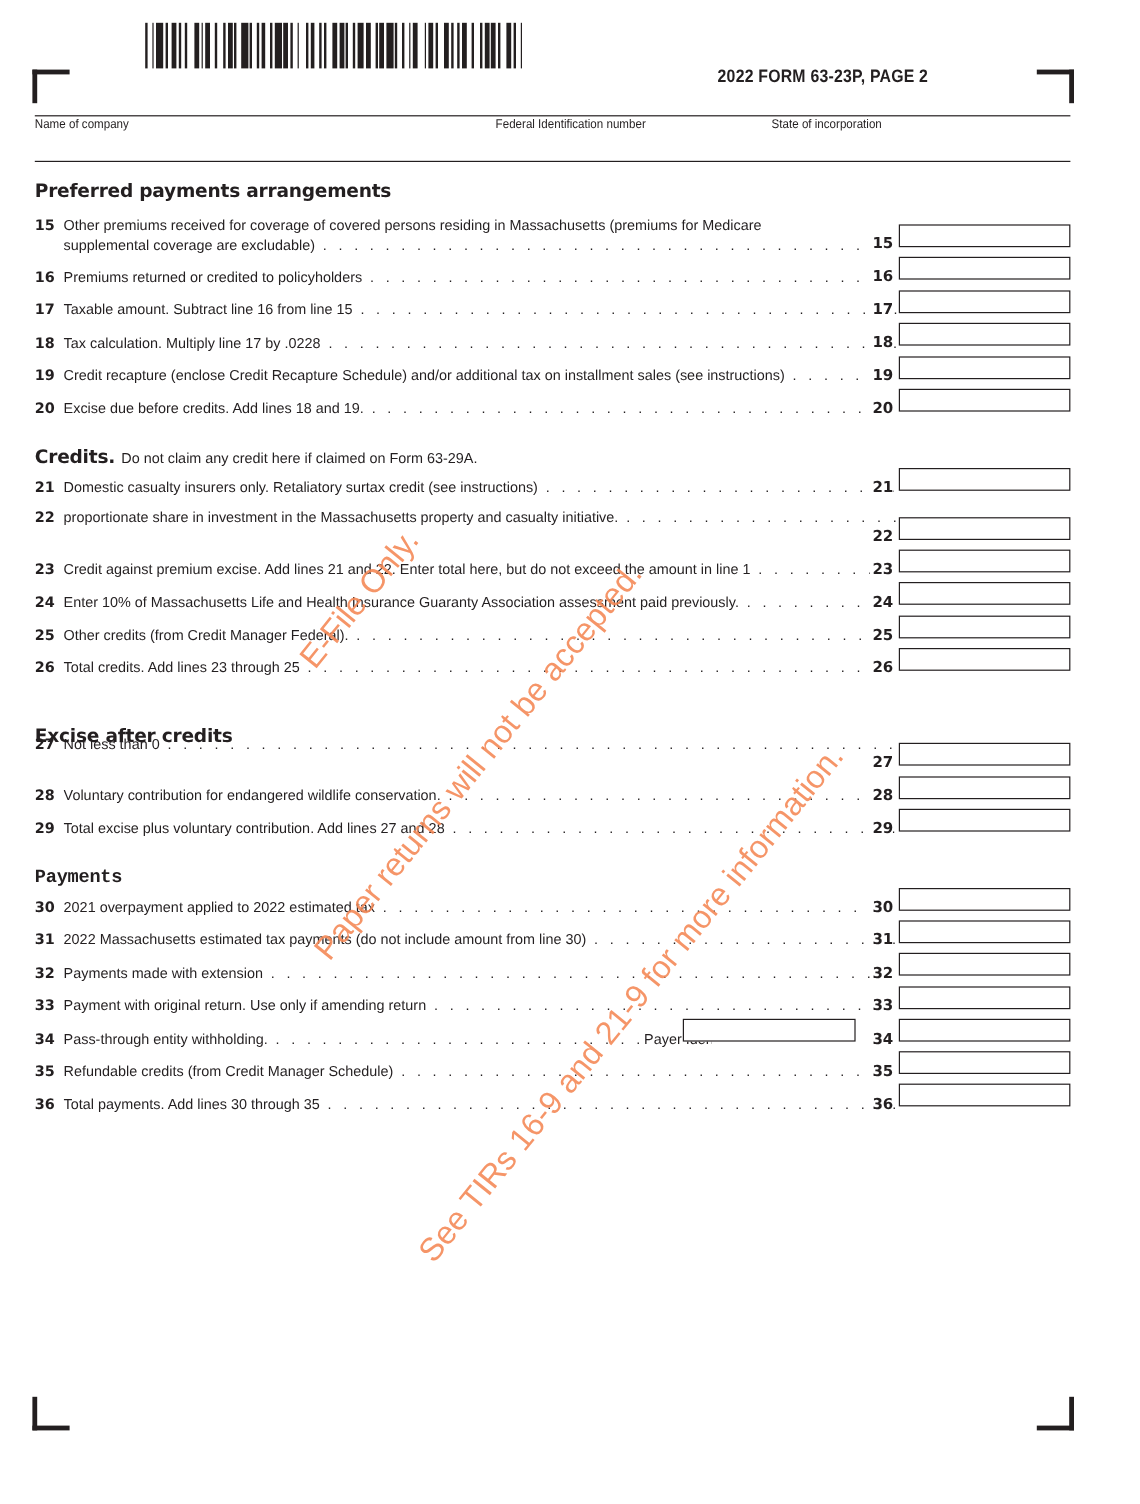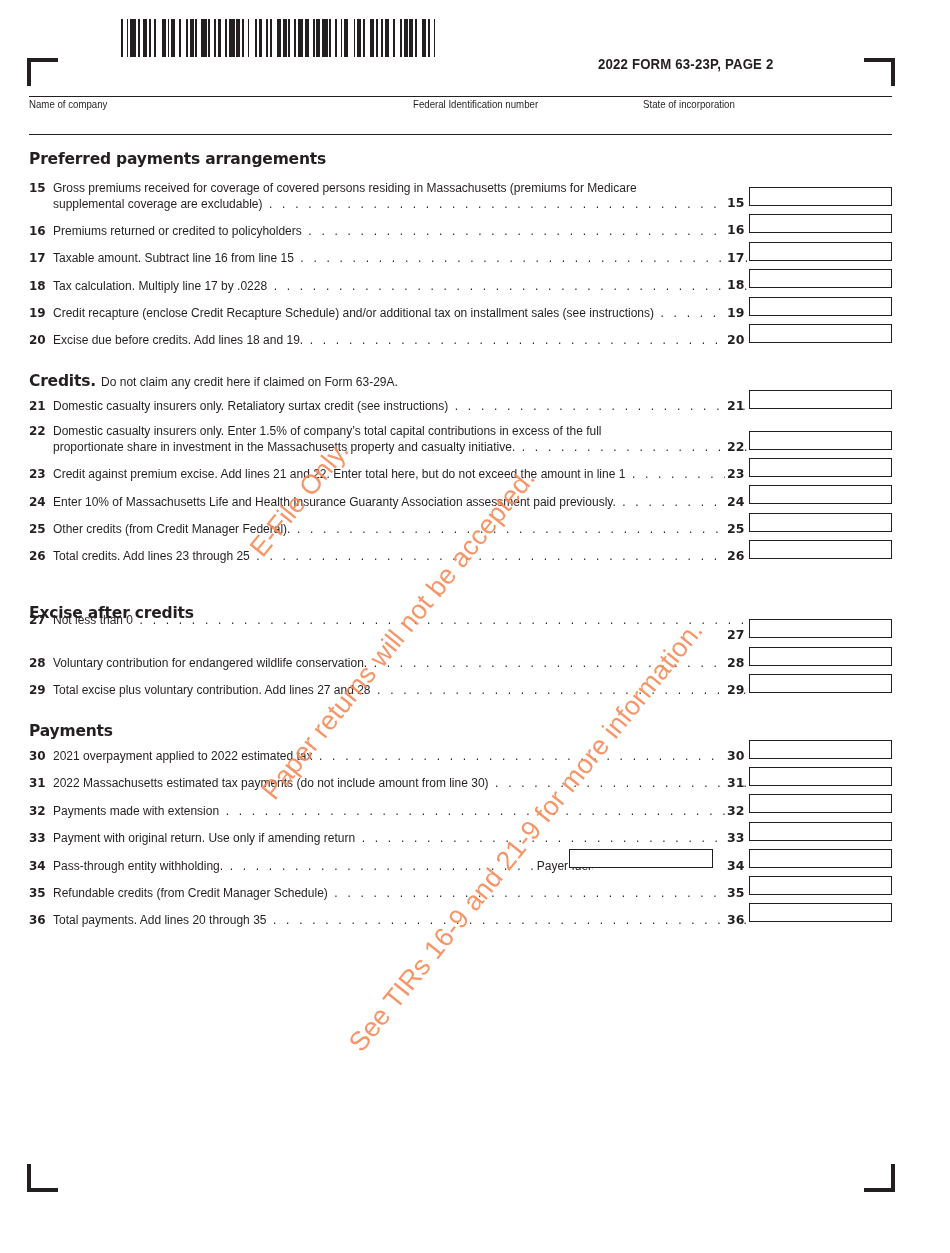--- a/index.html
+++ b/index.html
@@ -159,21 +159,21 @@
 <div class="abs" style="left:413px;top:112px;width:225px;height:20px;"></div>
 <div class="abs" style="left:643px;top:112px;width:249px;height:20px;"></div>
 <div class="hline" style="top:134px;"></div>
 
 <div class="section-title" style="top:150px;">Preferred payments arrangements</div>
 
 <div id="lines">
     <div class="line" style="top: 180px;">
       <span class="num">15</span>
       <span class="text" style="width: 695px;">
-        <span class="t2">Gross premiums received for coverage of covered persons residing in Massachusetts (premiums for Medicare</span>
+        <span class="t2">Other premiums received for coverage of covered persons residing in Massachusetts (premiums for Medicare</span>
         <span class="t2"><span>supplemental coverage are excludable)</span><span class="dots"> . . . . . . . . . . . . . . . . . . . . . . . . . . . . . . . . . . . . . . . . . . . . . . . . . . . . . . . . . . . . . . . . . . . . . . . . . . . . . . . . . . .</span></span>
       </span>
     </div>
     <div class="rnum" style="top: 195px; background: rgb(255, 255, 255); padding-left: 2px;">15</div>
     <div class="box" style="top: 187px;"></div>
     <div class="line" style="top: 223px;">
       <span class="num">16</span>
       <span class="text" style="width: 695px;"><span>Premiums returned or credited to policyholders</span><span class="dots"> . . . . . . . . . . . . . . . . . . . . . . . . . . . . . . . . . . . . . . . . . . . . . . . . . . . . . . . . . . . . . . . . . . . . . . . . . . . . . . . . . . .</span></span>
     </div>
     <div class="rnum" style="top: 222px; background: rgb(255, 255, 255); padding-left: 2px;">16</div>
@@ -204,21 +204,20 @@
     <div class="box" style="top: 324px;"></div>
     <div class="line" style="top: 398px;">
       <span class="num">21</span>
       <span class="text" style="width: 695px;"><span>Domestic casualty insurers only. Retaliatory surtax credit (see instructions)</span><span class="dots"> . . . . . . . . . . . . . . . . . . . . . . . . . . . . . . . . . . . . . . . . . . . . . . . . . . . . . . . . . . . . . . . . . . . . . . . . . . . . . . . . . . .</span></span>
     </div>
     <div class="rnum" style="top: 398px; background: rgb(255, 255, 255); padding-left: 2px;">21</div>
     <div class="box" style="top: 390px;"></div>
     <div class="line" style="top: 423px;">
       <span class="num">22</span>
       <span class="text" style="width: 695px;">
-        <span class="t2">Domestic casualty insurers only. Enter 1.5% of company’s total capital contributions in excess of the full</span>
         <span class="t2"><span>proportionate share in investment in the Massachusetts property and casualty initiative.</span><span class="dots"> . . . . . . . . . . . . . . . . . . . . . . . . . . . . . . . . . . . . . . . . . . . . . . . . . . . . . . . . . . . . . . . . . . . . . . . . . . . . . . . . . . .</span></span>
       </span>
     </div>
     <div class="rnum" style="top: 439px; background: rgb(255, 255, 255); padding-left: 2px;">22</div>
     <div class="box" style="top: 431px;"></div>
     <div class="line" style="top: 466px;">
       <span class="num">23</span>
       <span class="text" style="width: 695px;"><span>Credit against premium excise. Add lines 21 and 22. Enter total here, but do not exceed the amount in line 1</span><span class="dots"> . . . . . . . . . . . . . . . . . . . . . . . . . . . . . . . . . . . . . . . . . . . . . . . . . . . . . . . . . . . . . . . . . . . . . . . . . . . . . . . . . . .</span></span>
     </div>
     <div class="rnum" style="top: 466px; background: rgb(255, 255, 255); padding-left: 2px;">23</div>
@@ -292,32 +291,32 @@
     <div class="rnum" style="top: 858px; background: rgb(255, 255, 255); padding-left: 2px;">34</div>
     <div class="box" style="top: 849px;"></div>
     <div class="line" style="top: 885px;">
       <span class="num">35</span>
       <span class="text" style="width: 695px;"><span>Refundable credits (from Credit Manager Schedule)</span><span class="dots"> . . . . . . . . . . . . . . . . . . . . . . . . . . . . . . . . . . . . . . . . . . . . . . . . . . . . . . . . . . . . . . . . . . . . . . . . . . . . . . . . . . .</span></span>
     </div>
     <div class="rnum" style="top: 885px; background: rgb(255, 255, 255); padding-left: 2px;">35</div>
     <div class="box" style="top: 876px;"></div>
     <div class="line" style="top: 912px;">
       <span class="num">36</span>
-      <span class="text" style="width: 695px;"><span>Total payments. Add lines 20 through 35</span><span class="dots"> . . . . . . . . . . . . . . . . . . . . . . . . . . . . . . . . . . . . . . . . . . . . . . . . . . . . . . . . . . . . . . . . . . . . . . . . . . . . . . . . . . .</span></span>
+      <span class="text" style="width: 695px;"><span>Total payments. Add lines 30 through 35</span><span class="dots"> . . . . . . . . . . . . . . . . . . . . . . . . . . . . . . . . . . . . . . . . . . . . . . . . . . . . . . . . . . . . . . . . . . . . . . . . . . . . . . . . . . .</span></span>
     </div>
     <div class="rnum" style="top: 912px; background: rgb(255, 255, 255); padding-left: 2px;">36</div>
     <div class="box" style="top: 903px;"></div>
   </div>
 
 <div class="section-title" style="top:372px;">
   <span>Credits.</span>
   <span class="note">Do not claim any credit here if claimed on Form 63-29A.</span>
 </div>
 
 <div class="section-title" style="top:604px;">Excise after credits</div>
 
-<div class="section-title" style="top:722px;">Payments</div>
+<div class="section-title" style="top:722px;font-family:Liberation Mono, monospace;">Payments</div>
 
 <div class="payer-box"></div>
 
 <div class="watermark" style="left:268px;top:532px;font-size:27px;transform:rotate(-51deg);">E-File Only.</div>
 <div class="watermark" style="left:280px;top:775px;font-size:27px;transform:rotate(-51deg);">Paper returns will not be accepted.</div>
 <div class="watermark" style="left:367px;top:1027px;font-size:27px;transform:rotate(-51deg);">See TIRs 16-9 and 21-9 for more information.</div>
 
 </body></html>

